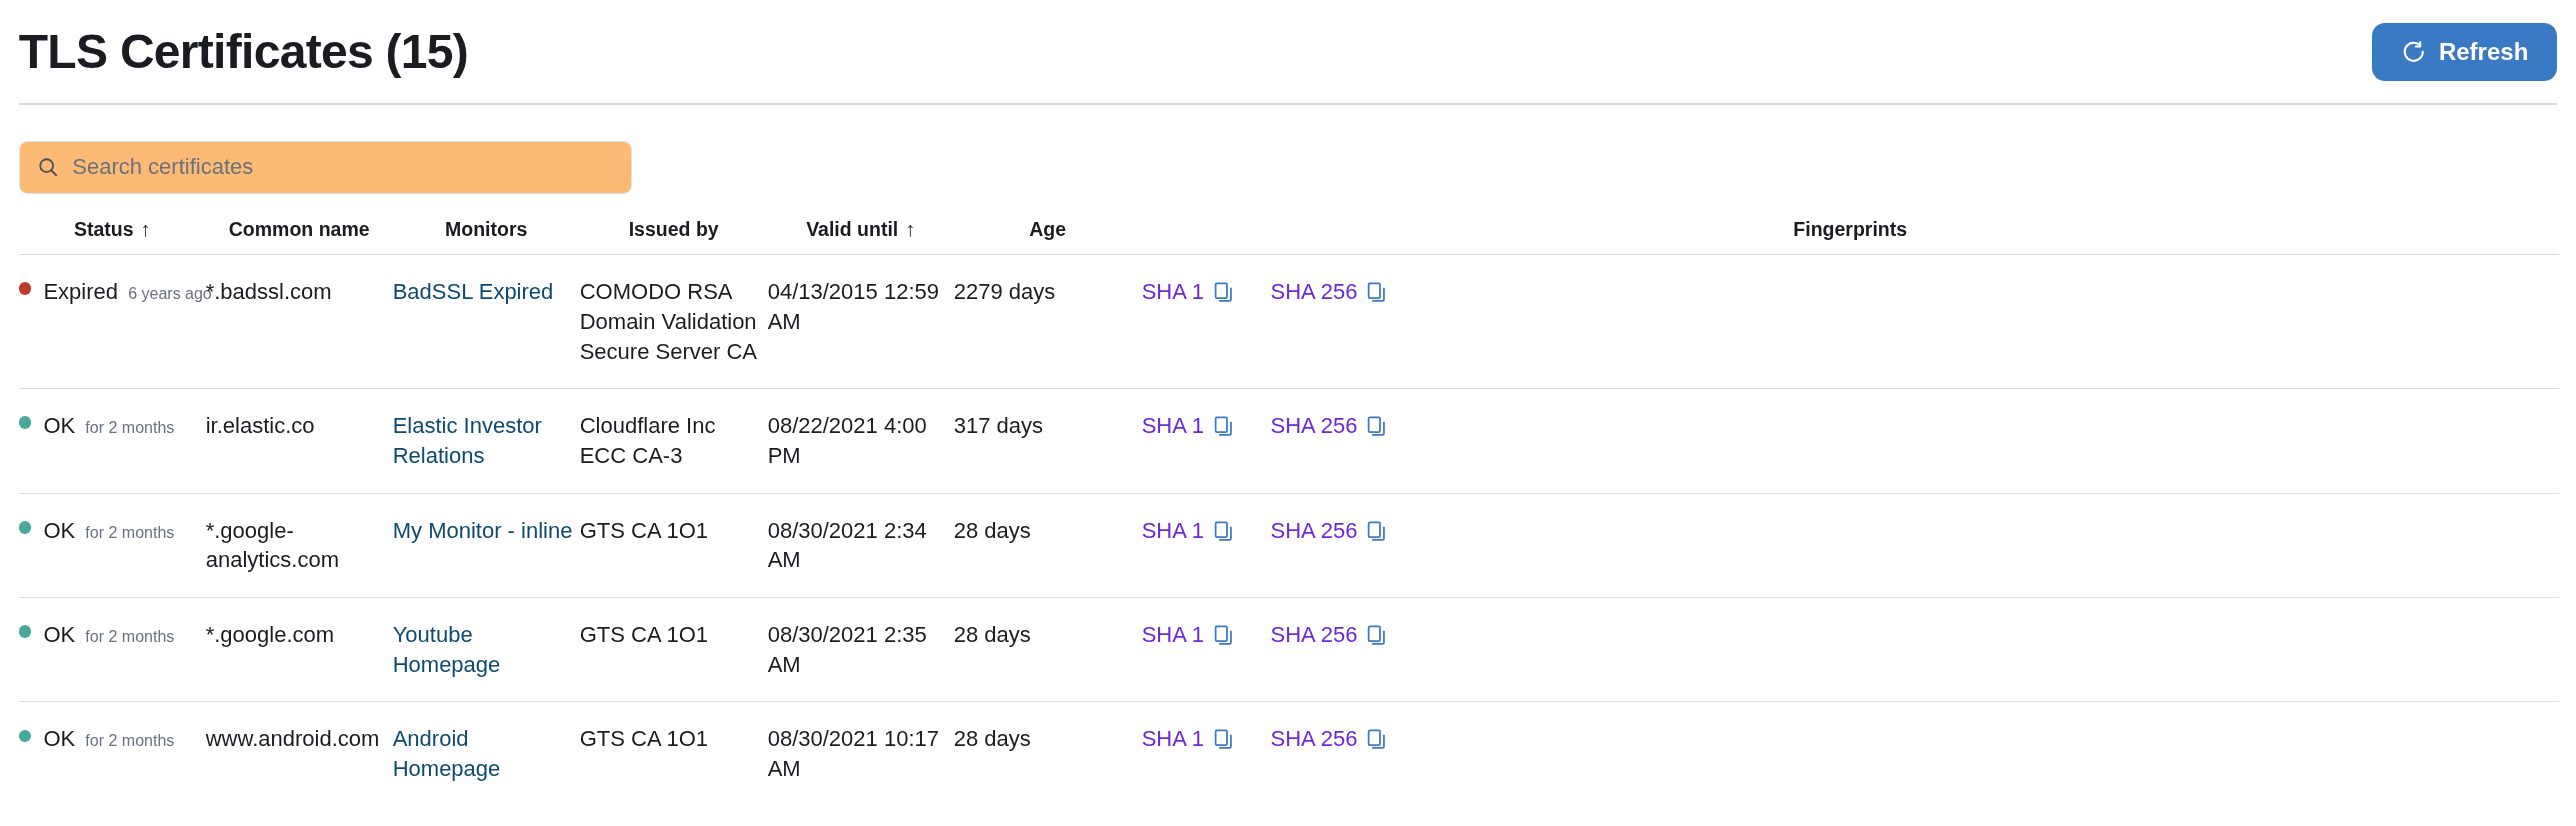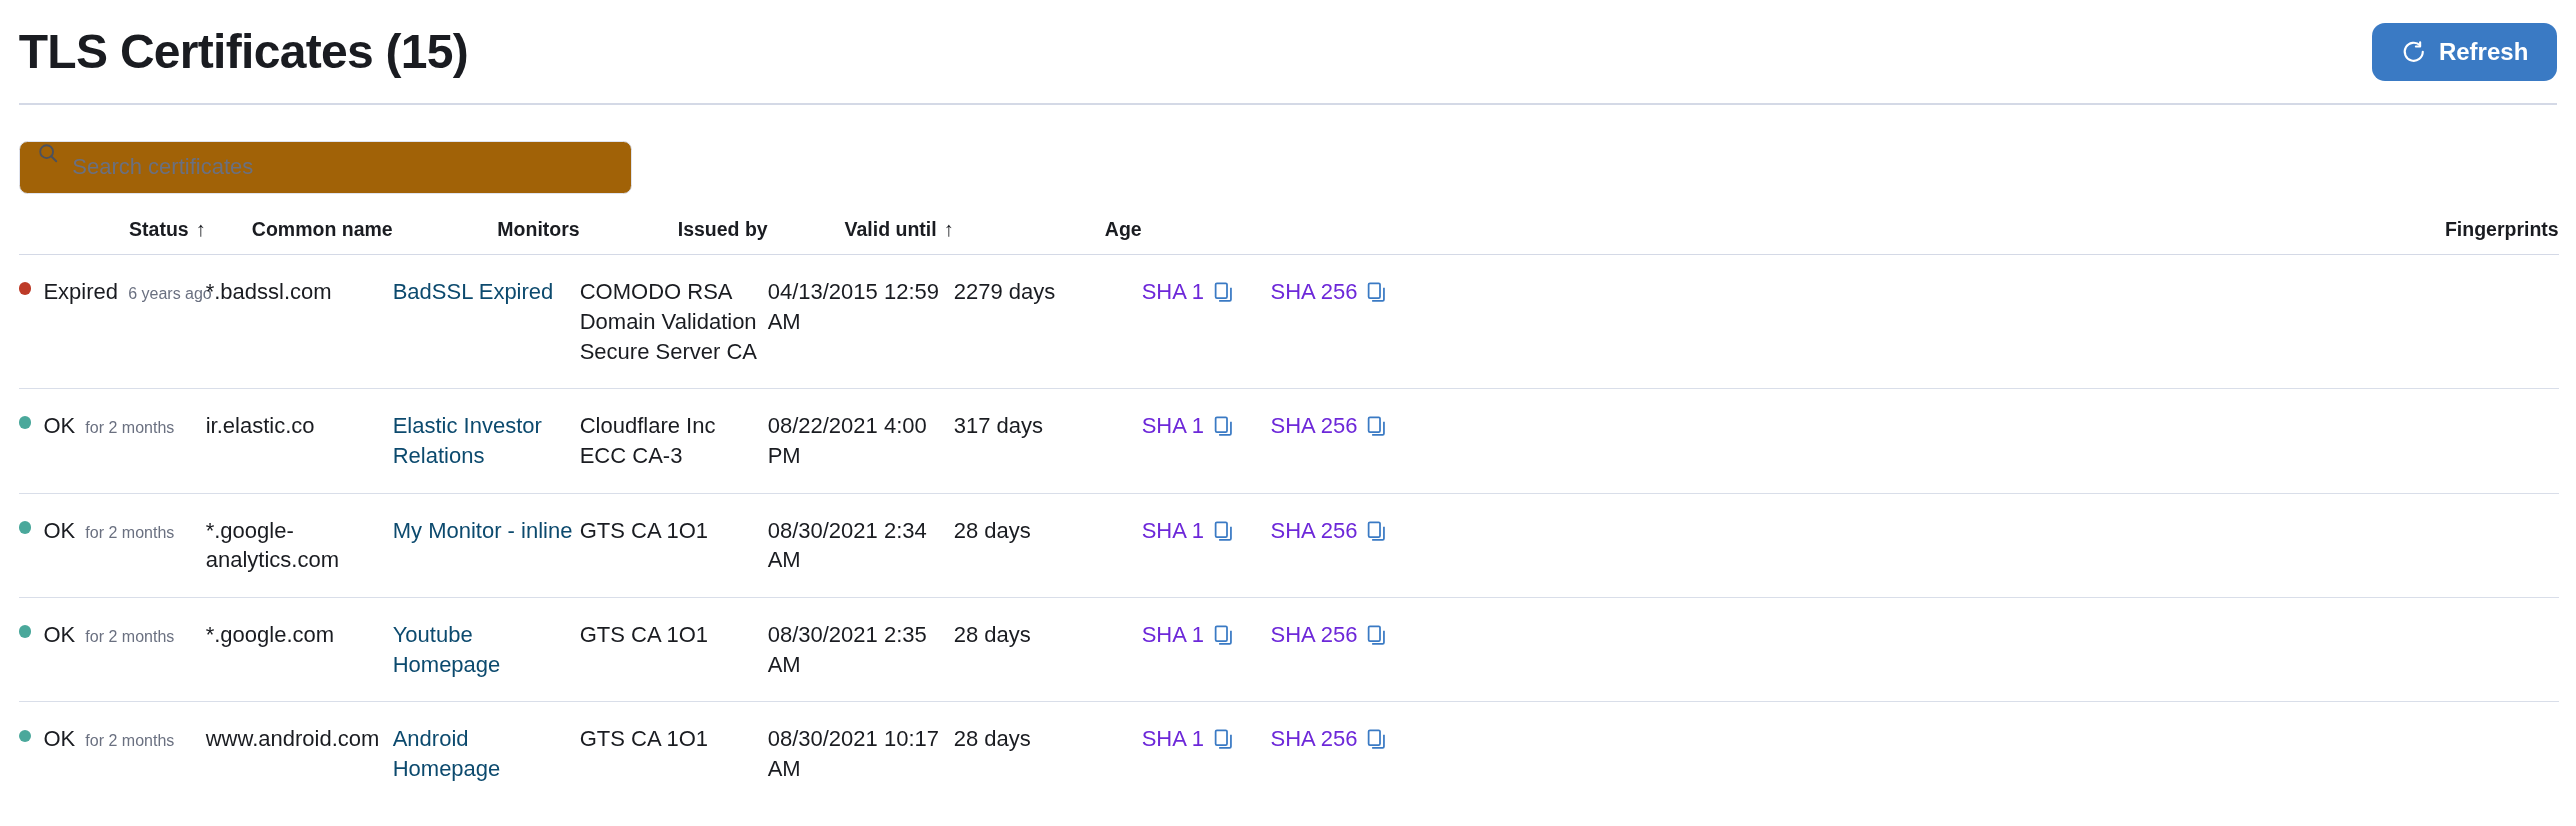--- a/index.html
+++ b/index.html
@@ -71,22 +71,23 @@
   .search-area {
     padding: 36px 0 24px 0;
   }
   .search-box {
     position: relative;
     width: 613px;
     height: 53px;
     box-sizing: border-box;
     border: 0.8px solid #dfe3ee;
     border-radius: 8.5px;
-    background: #a16207;
+    background: #fdba74;
     display: flex;
+    align-items: center;
   }
   .search-icon {
     width: 22px;
     height: 22px;
     margin-left: 17px;
     flex: 0 0 auto;
     display: block;
   }
   .search-input {
     flex: 1 1 auto;
@@ -112,21 +113,21 @@
   }
   .cert-table col.c-status      { width: 187px; }
   .cert-table col.c-common      { width: 187px; }
   .cert-table col.c-monitors    { width: 187px; }
   .cert-table col.c-issued      { width: 188px; }
   .cert-table col.c-valid       { width: 186px; }
   .cert-table col.c-age         { width: 188px; }
   .cert-table col.c-fingerprint { width: 1417px; }
 
   .cert-table thead th {
-    text-align: right;
+    text-align: center;
     font-size: 19.5px;
     font-weight: 700;
     color: #1a1c21;
     padding: 0 0 13.6px 0;
     vertical-align: bottom;
     white-space: nowrap;
   }
   .sort-arrow {
     display: inline-block;
     margin-left: 6.8px;

